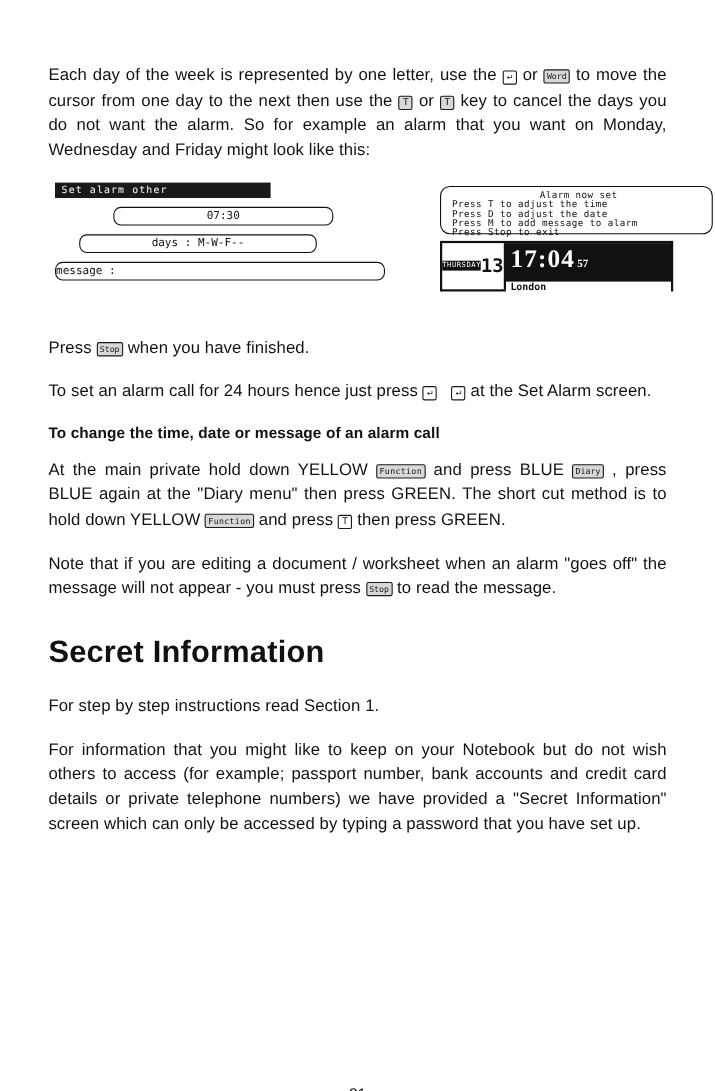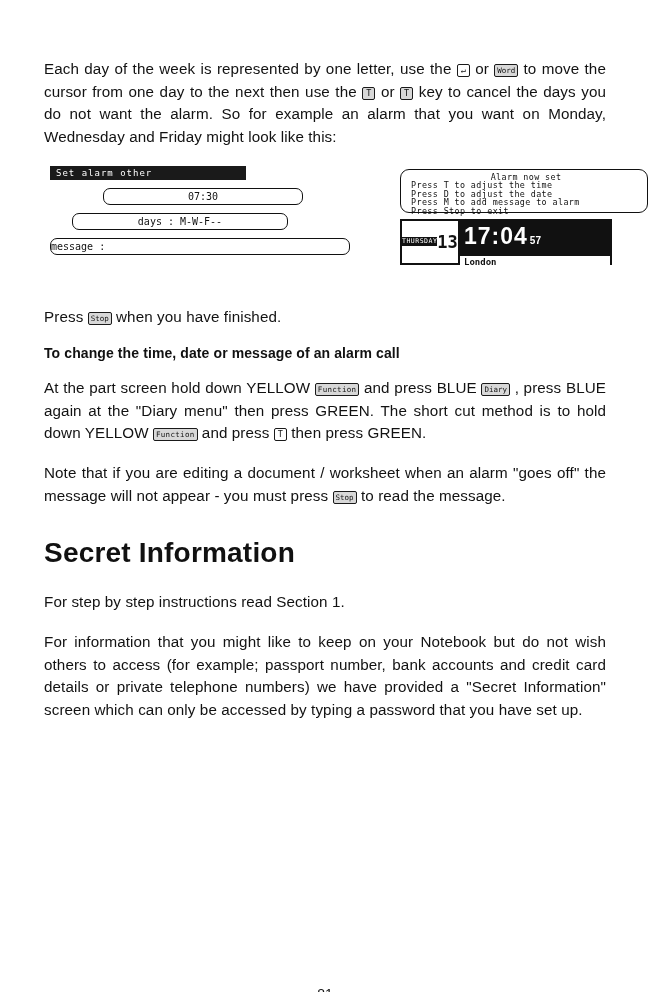--- a/index.html
+++ b/index.html
@@ -188,21 +188,21 @@
   }
   .clock-right {
     flex: 1;
     background: #111;
     color: #fff;
     position: relative;
     display: flex;
     flex-direction: column;
   }
   .clock-right .bigtime {
-    font-family: Liberation Sans, sans-serif;
+    font-family: Liberation Serif, serif;
     font-weight: bold;
     font-size: 23px;
     line-height: 30px;
     letter-spacing: 1px;
     padding-left: 4px;
     display: flex;
     align-items: baseline;
   }
   .clock-right .secs {
     font-size: 10px;
@@ -282,25 +282,32 @@
         </div>
       </div>
     </div>
 
     <p class="body-text nojust">
       <span>Press</span>
       <span class="key shaded small">Stop</span>
       <span>when you have finished.</span>
     </p>
 
+    <p class="body-text">
+      <span>To set an alarm call for 24 hours hence just press</span>
+      <span class="key">↵</span>
+      &nbsp;
+      <span class="key">↵</span>
+      <span>at the Set Alarm screen.</span>
+    </p>
 
     <h2 class="section-head">To change the time, date or message of an alarm call</h2>
 
     <p class="body-text">
-      <span>At the part screen hold down YELLOW</span>
+      <span>At the main private hold down YELLOW</span>
       <span class="key shaded small wide">Function</span>
       <span>and press BLUE</span>
       <span class="key shaded small">Diary</span>
       <span>, press BLUE again at the "Diary menu" then press GREEN.  The short cut method is to hold down YELLOW</span>
       <span class="key shaded small wide">Function</span>
       <span>and press</span>
       <span class="key">T</span>
       <span>then press GREEN.</span>
     </p>
 

